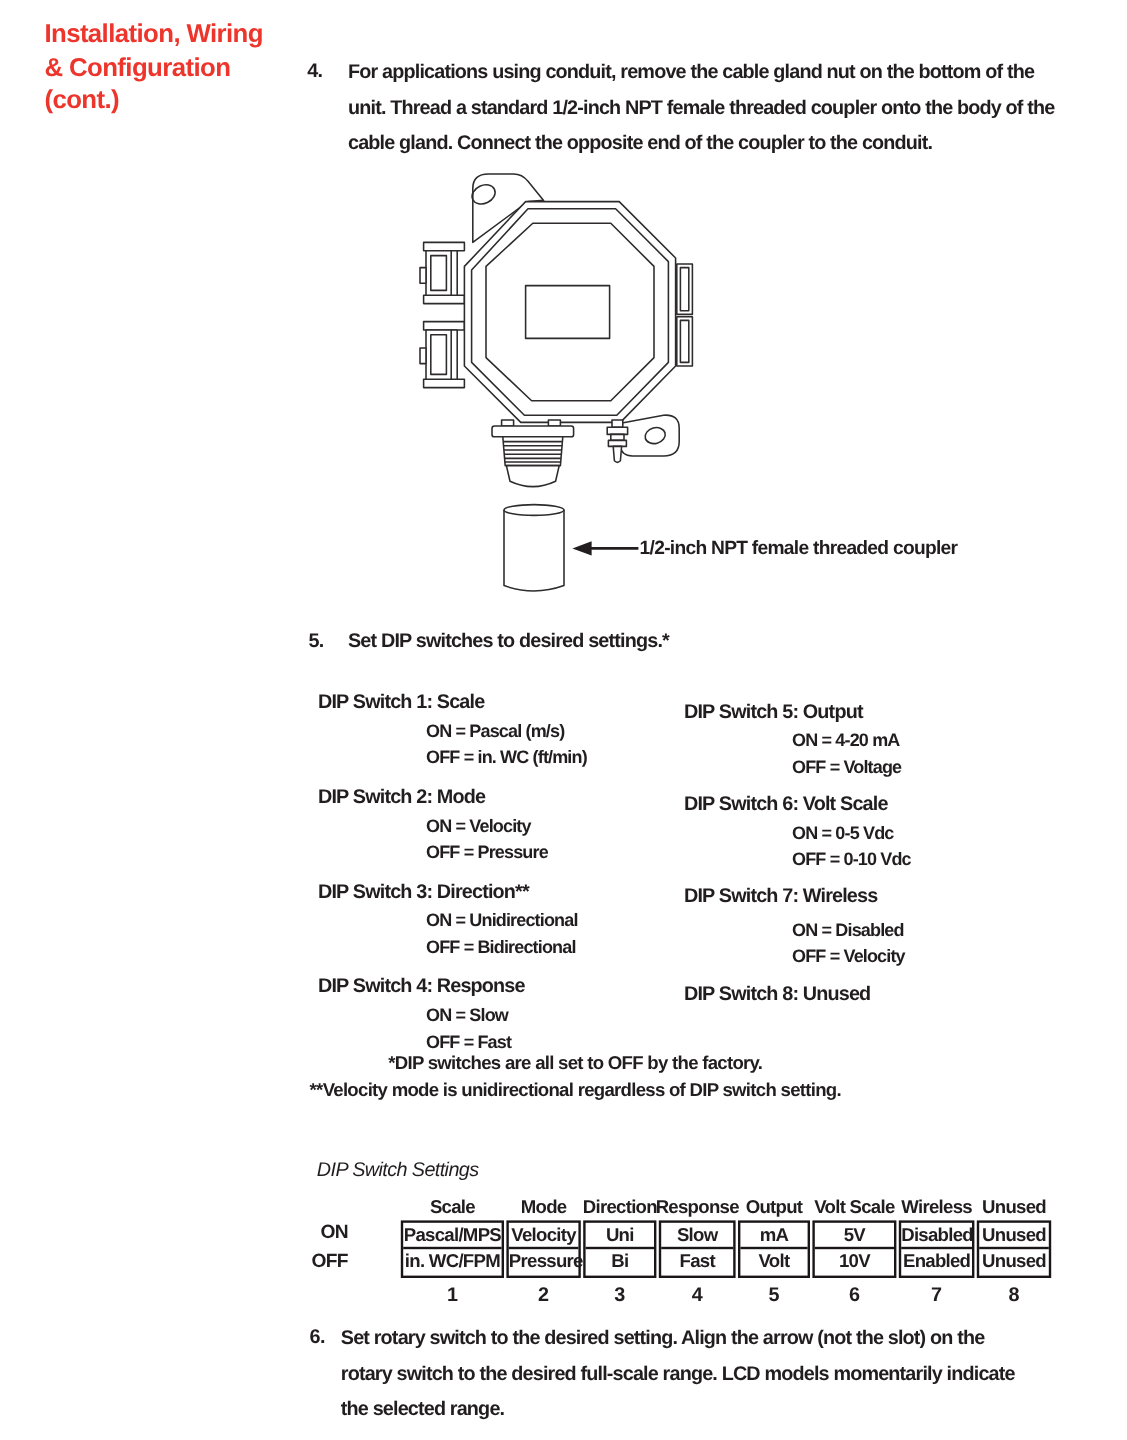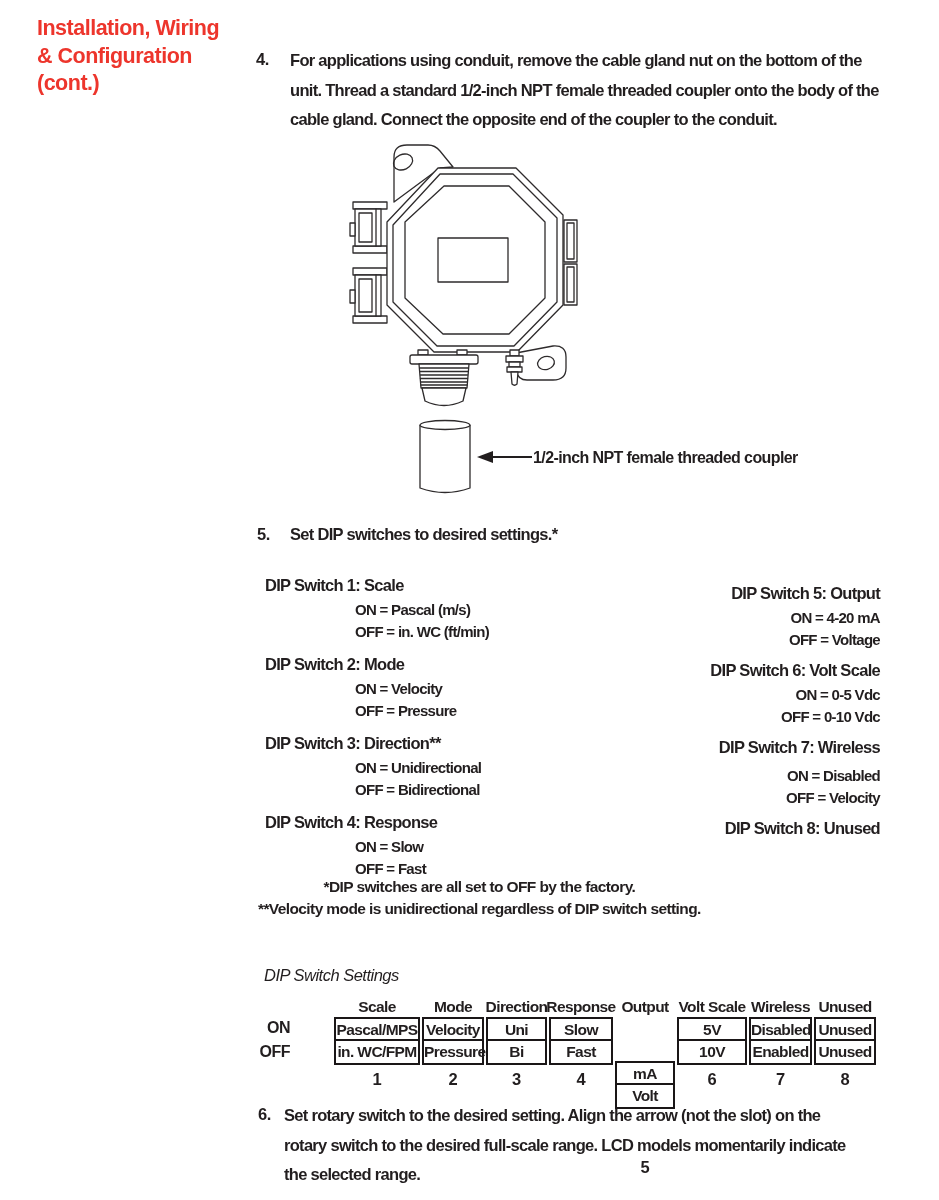--- a/index.html
+++ b/index.html
@@ -21,21 +21,21 @@
   }
 
   .step-num { font-size:16.5px; font-weight:bold; letter-spacing:-0.5px; }
   .step-lines div { font-size:16.5px; font-weight:bold; letter-spacing:-0.7px;
     line-height:29.5px; white-space:nowrap; }
 
   .caption { font-size:16px; font-weight:bold; letter-spacing:-0.6px; white-space:nowrap; }
 
   .dip-col { width:310px; }
   .dip-group { margin-bottom:7px; }
-  .dip-col.right .dip-group { margin-bottom:5px;text-align:right; }
+  .dip-col.right .dip-group { margin-bottom:5px; }
   .dip-label { font-size:16.5px; font-weight:bold; letter-spacing:-0.7px;
     line-height:28px; white-space:nowrap; }
   .dip-line { font-size:15px; font-weight:bold; letter-spacing:-0.7px;
     line-height:22px; margin-left:90px; white-space:nowrap; }
 
   .footnotes div { font-size:15.5px; font-weight:bold; letter-spacing:-0.6px;
     line-height:22px; white-space:nowrap; }
 
   .table-title { font-size:16.5px; font-weight:normal; font-style:italic;
     letter-spacing:-0.5px; white-space:nowrap; }
@@ -236,21 +236,21 @@
       <div class="tnum">3</div>
     </div>
     <div class="tcol" style="width:64px;">
       <div class="thead">Response</div>
       <div class="tbox">
         <div class="tcell on">Slow</div>
         <div class="tcell">Fast</div>
       </div>
       <div class="tnum">4</div>
     </div>
-    <div class="tcol" style="width:60px;gap:44px;">
+    <div class="tcol" style="width:60px;">
       <div class="thead">Output</div>
       <div class="tbox">
         <div class="tcell on">mA</div>
         <div class="tcell">Volt</div>
       </div>
       <div class="tnum">5</div>
     </div>
     <div class="tcol" style="width:70px;">
       <div class="thead">Volt Scale</div>
       <div class="tbox">

